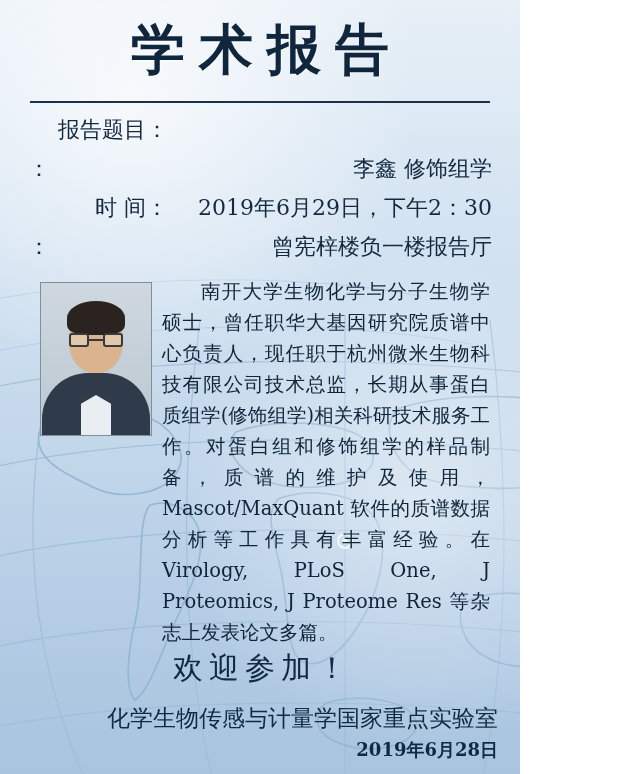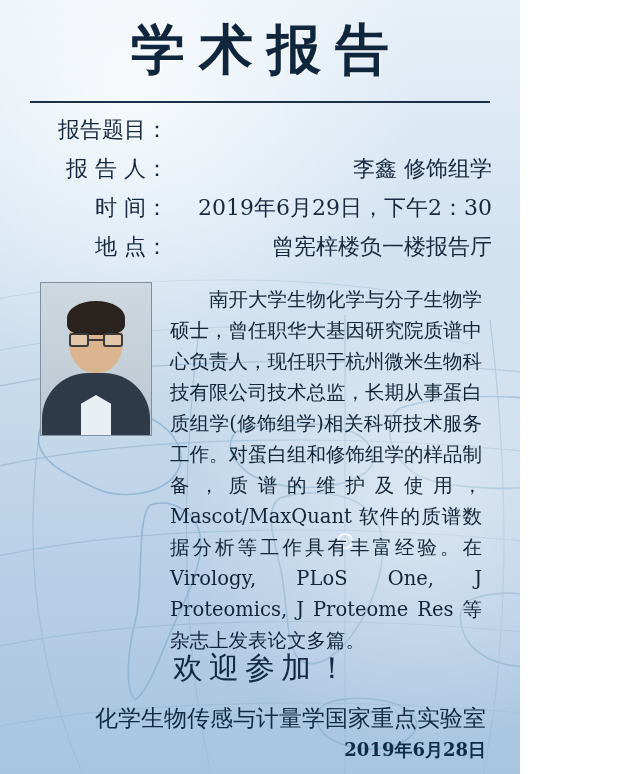--- a/index.html
+++ b/index.html
@@ -189,37 +189,37 @@
   }
   .bio {
     flex: 1 1 auto;
     font-family: "DejaVu Serif", "Liberation Serif", serif;
     font-size: 19.5px;
     line-height: 31px;
     color: #10253a;
     text-align: justify;
     padding-right: 4px;
   }
-  .bio p { margin: 8px; text-indent: 2em; }
+  .bio p { margin: 0; text-indent: 2em; }
   .welcome {
     text-align: center;
     font-family: "DejaVu Serif", "Liberation Serif", serif;
     font-weight: normal;
     font-size: 30px;
     letter-spacing: 6px;
     color: #0f2a42;
     position: absolute;
     left: 0;
     right: 0;
     top: 648px;
     text-indent: 6px;
   }
   .footer {
     position: absolute;
-    right: 34px;
+    right: 22px;
     bottom: 8px;
     text-align: right;
     font-family: "DejaVu Serif", "Liberation Serif", serif;
     font-size: 23px;
     line-height: 32px;
     color: #0f2a42;
   }
   .footer .date { font-size: 18px; font-weight: bold; }
 </style>
 </head>
@@ -267,31 +267,29 @@
   <div class="content">
     <div class="title">学术报告</div>
     <div class="rule"></div>
 
     <div class="meta">
       <div class="meta-row">
         <span class="meta-label tight">报告题目</span>
         <span class="meta-colon">：</span>
       </div>
       <div class="meta-row">
-        <span class="meta-label tight">报 告 人</span>
         <span class="meta-colon">：</span>
         <span class="meta-value">李鑫 修饰组学</span>
       </div>
       <div class="meta-row">
         <span class="meta-label tight">时    间</span>
         <span class="meta-colon">：</span>
         <span class="meta-value">2019年6月29日，下午2：30</span>
       </div>
       <div class="meta-row">
-        <span class="meta-label tight">地    点</span>
         <span class="meta-colon">：</span>
         <span class="meta-value">曾宪梓楼负一楼报告厅</span>
       </div>
     </div>
 
     <div class="body-block">
       <div class="photo">
         <div class="body"></div>
         <div class="shirt"></div>
         <div class="head"></div>

